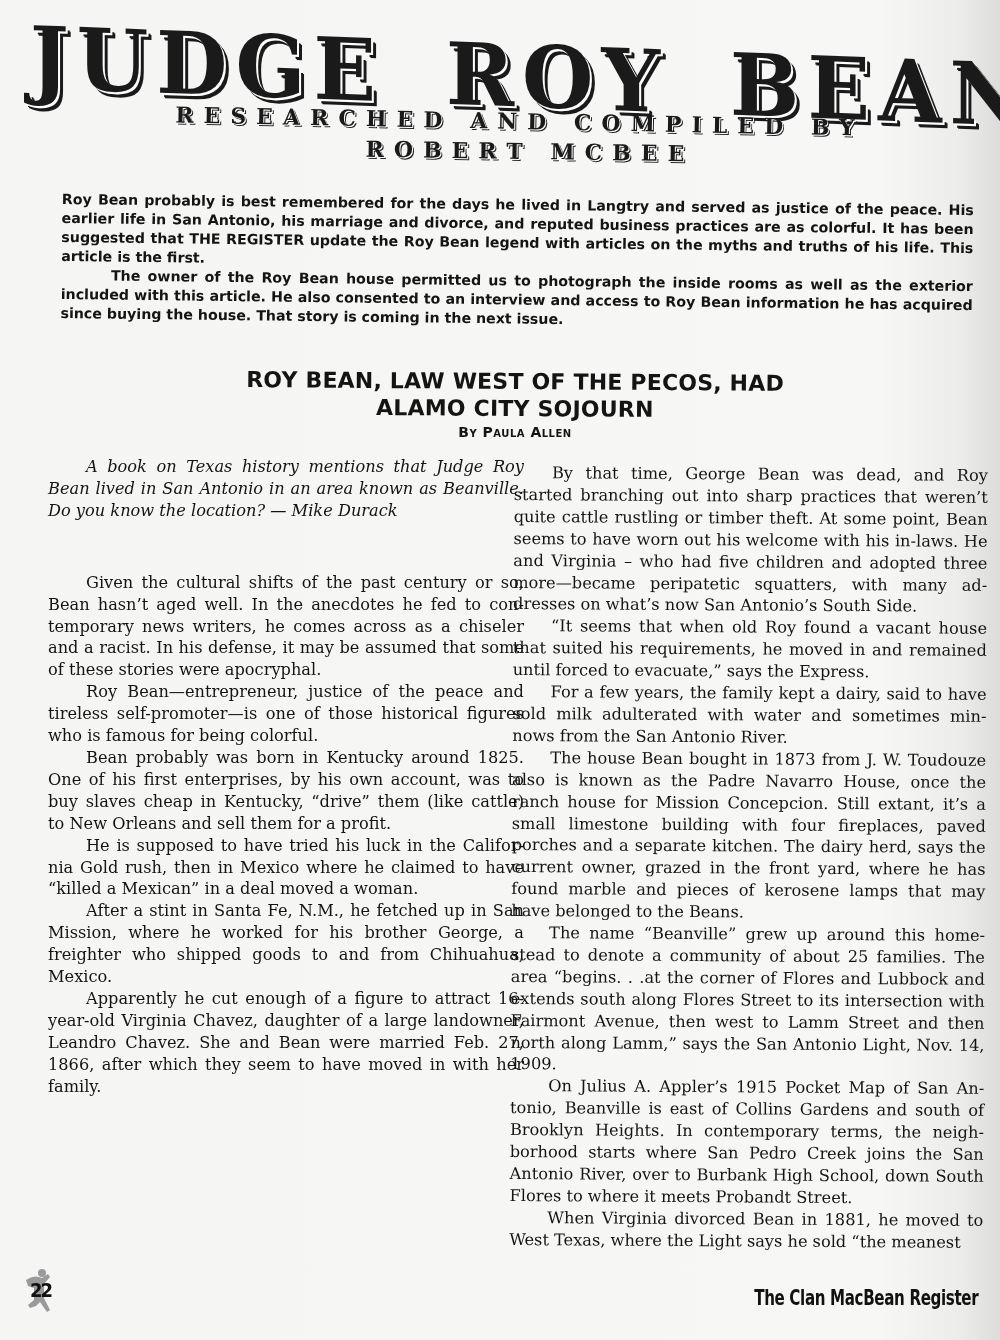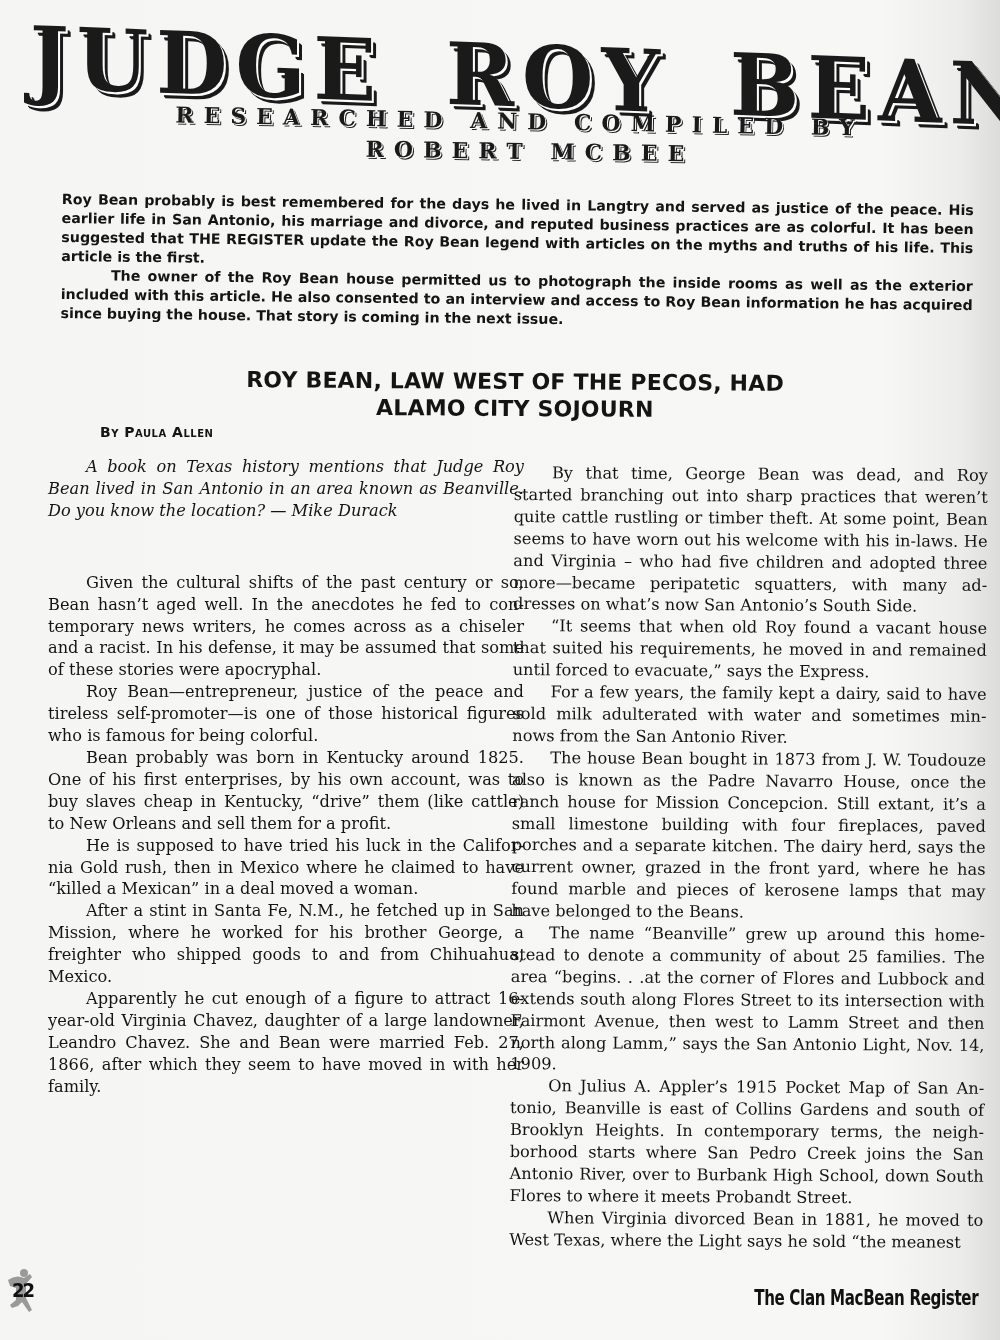--- a/index.html
+++ b/index.html
@@ -44,42 +44,42 @@
   .intro p + p { text-indent: 50px; }
 
   
   .headline {
     position: absolute; left: 100px; top: 368px; width: 830px; text-align: center;
     font-family: "DejaVu Sans", sans-serif; font-weight: bold;
     font-size: 22px; line-height: 27px; letter-spacing: 0.2px;
     transform: rotate(0.4deg);
   }
   .byline {
-    position: absolute; left: 100px; top: 424px; width: 830px; 
+    position: absolute; left: 100px; top: 424px; width: 830px; text-align: center;
     font-family: "DejaVu Sans", sans-serif; font-weight: bold;
     font-size: 14px; font-variant: small-caps; letter-spacing: 0.5px;
   }
 
   
   .col {
     position: absolute; width: 476px;
     font-family: "DejaVu Serif", serif;
     font-size: 16.2px; line-height: 21.9px; text-align: justify;
     hyphens: manual;
   }
   .col.left { left: 48px; top: 456px; }
   .col.right { left: 514px; top: 462px; width: 474px; transform: rotate(0.35deg); transform-origin: left top; }
   .col p { margin: 0; text-indent: 38px; }
   .col p.q { font-style: italic; }
   .col .gap { height: 22px; }
   .col .gap2 { height: 28px; }
 
   
   .folio {
-    position: absolute; left: 2px; top: 1268px; width: 34px; height: 52px;
+    position: absolute; left: 20px; top: 1268px; width: 34px; height: 52px;
   }
   .folio .dancer {
     position: absolute; left: 0; top: 0; width: 34px; height: 52px;
   }
   .folio .num {
     position: absolute; left: 10px; top: 10px;
     font-family: "DejaVu Sans Condensed", "DejaVu Sans", sans-serif; font-weight: bold;
     font-size: 20px; color: #111; letter-spacing: -2px;
   }
   .footer-title {

